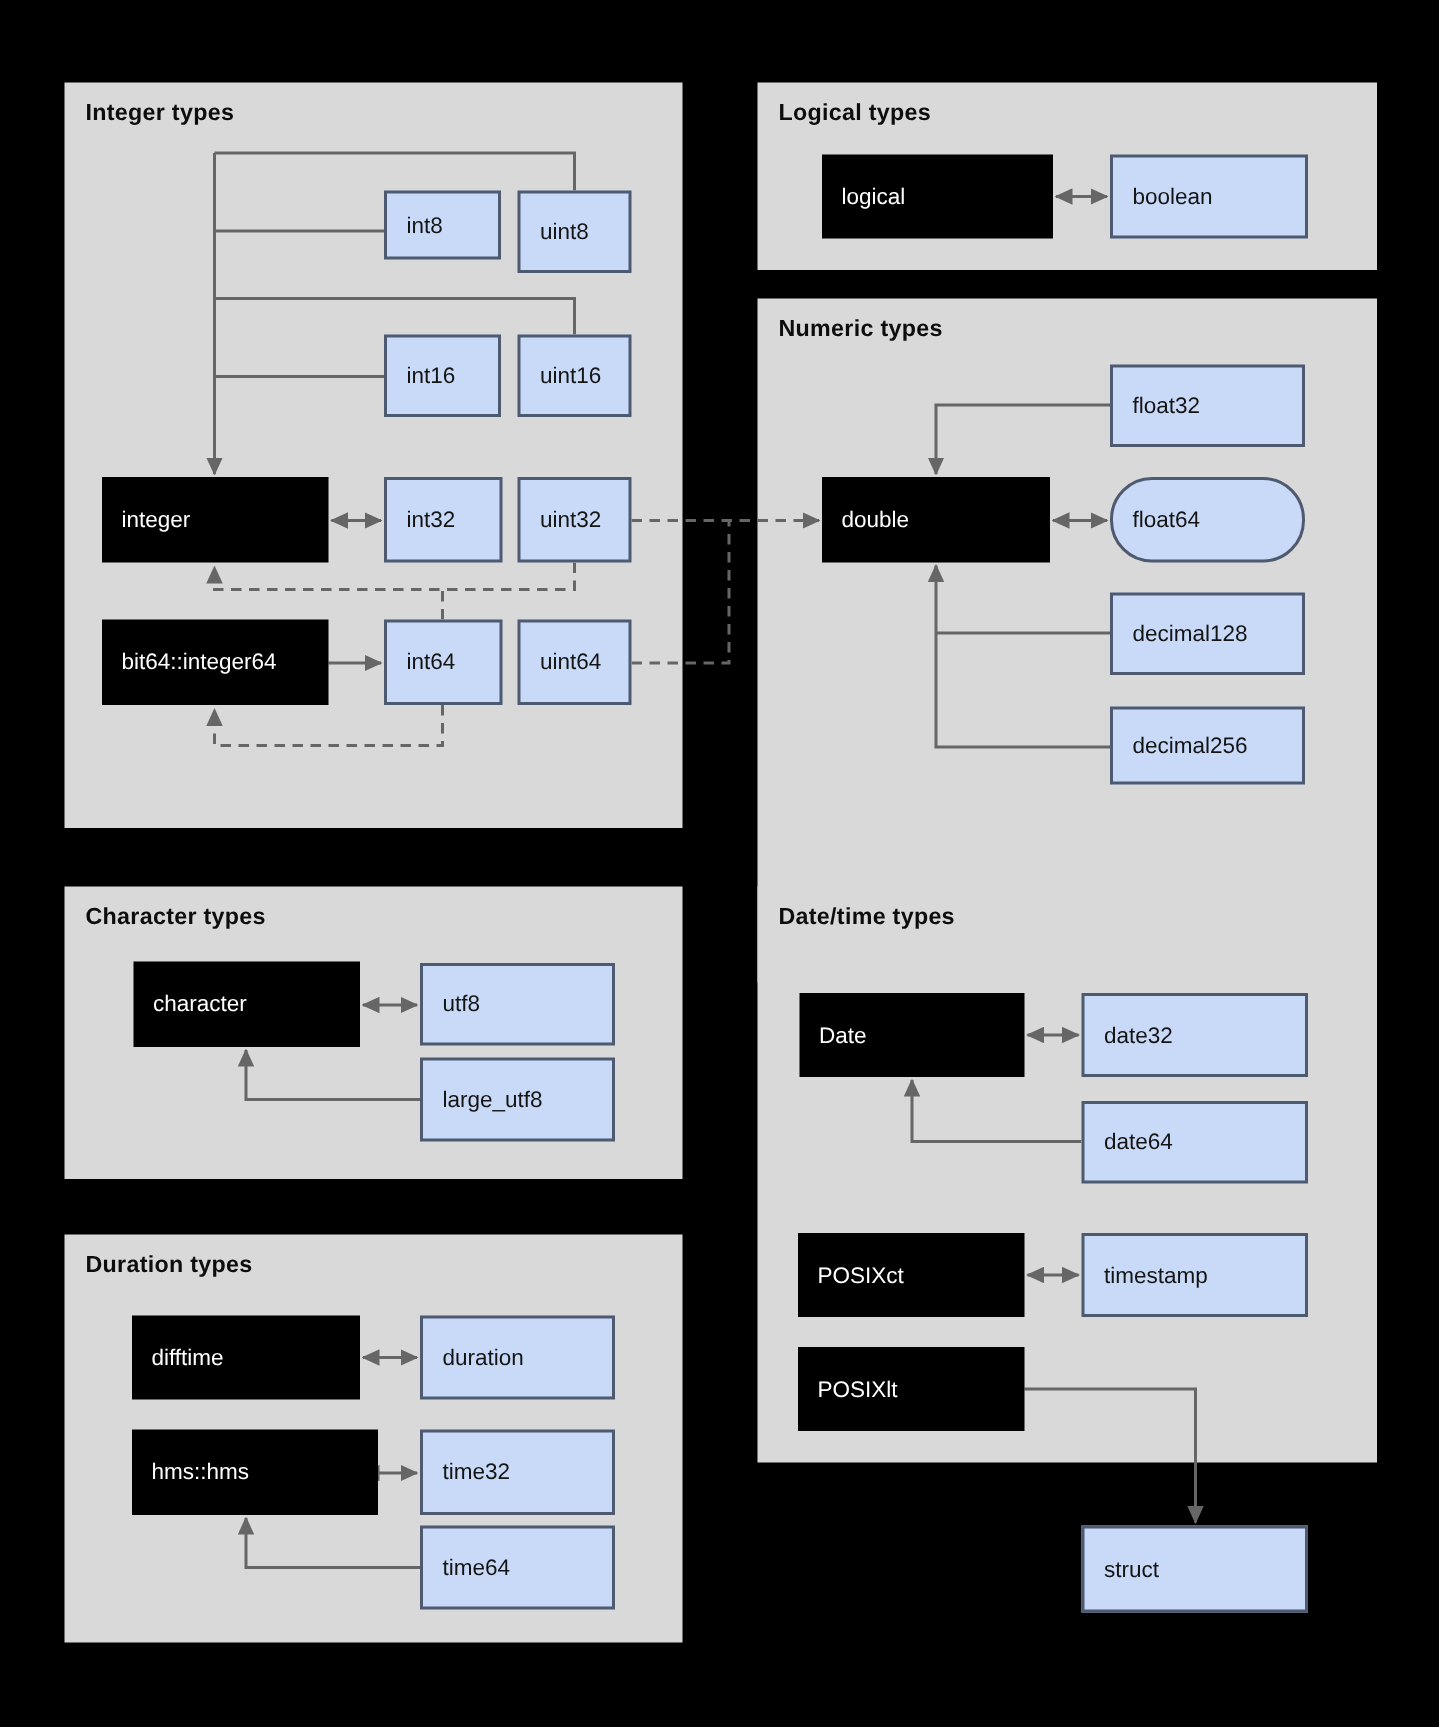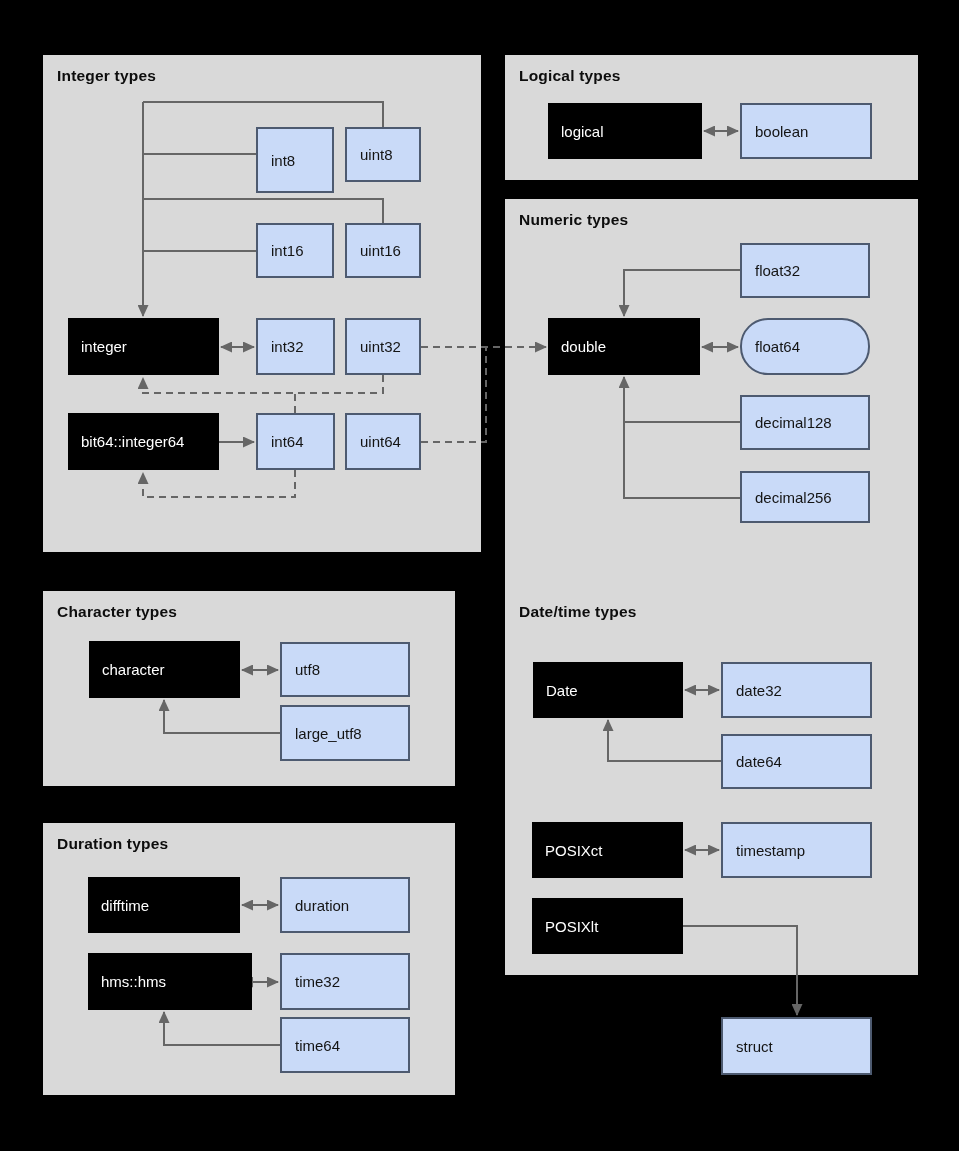--- a/index.html
+++ b/index.html
@@ -81,39 +81,39 @@
         <path d="M280 733 H164 V700" fill="none" stroke="#666666" stroke-width="2" marker-end="url(#arrowhead)"></path>
         <path d="M685 690 H719" fill="none" stroke="#666666" stroke-width="2" marker-end="url(#arrowhead)" marker-start="url(#arrowhead)"></path>
         <path d="M721 761 H608 V720" fill="none" stroke="#666666" stroke-width="2" marker-end="url(#arrowhead)"></path>
         <path d="M685 850 H719" fill="none" stroke="#666666" stroke-width="2" marker-end="url(#arrowhead)" marker-start="url(#arrowhead)"></path>
         <path d="M683 926 H797 V1015" fill="none" stroke="#666666" stroke-width="2" marker-end="url(#arrowhead)"></path>
         <path d="M242 905 H278" fill="none" stroke="#666666" stroke-width="2" marker-end="url(#arrowhead)" marker-start="url(#arrowhead)"></path>
         <path d="M242 982 H278" fill="none" stroke="#666666" stroke-width="2" marker-end="url(#arrowhead)" marker-start="url(#arrowhead)"></path>
         <path d="M280 1045 H164 V1012" fill="none" stroke="#666666" stroke-width="2" marker-end="url(#arrowhead)"></path>
       </g>
   </svg>
-<div class="panel" style="left: 43px; top: 55px; width: 412px; height: 497px; padding-left: 26px;">
+<div class="panel" style="left: 43px; top: 55px; width: 412px; height: 497px;">
       <div class="panel-title" style="color: rgb(13, 13, 13);">Integer types</div>
     </div>
     <div class="panel" style="left: 505px; top: 55px; width: 413px; height: 125px;">
       <div class="panel-title" style="color: rgb(13, 13, 13);">Logical types</div>
     </div>
     <div class="panel" style="left: 505px; top: 199px; width: 413px; height: 456px;">
       <div class="panel-title" style="color: rgb(13, 13, 13);">Numeric types</div>
     </div>
     <div class="panel" style="left: 43px; top: 591px; width: 412px; height: 195px;">
       <div class="panel-title" style="color: rgb(13, 13, 13);">Character types</div>
     </div>
     <div class="panel" style="left: 505px; top: 591px; width: 413px; height: 384px;">
       <div class="panel-title" style="color: rgb(13, 13, 13);">Date/time types</div>
     </div>
     <div class="panel" style="left: 43px; top: 823px; width: 412px; height: 272px;">
       <div class="panel-title" style="color: rgb(13, 13, 13);">Duration types</div>
     </div>
-    <div class="node arrow-type" style="left: 256px; top: 127px; width: 78px; height: 66px;">int8</div>
+    <div class="node arrow-type" style="left: 256px; top: 127px; width: 78px; height: 46px;">int8</div>
     <div class="node arrow-type" style="left: 345px; top: 127px; width: 76px; height: 55px;">uint8</div>
     <div class="node arrow-type" style="left: 256px; top: 223px; width: 78px; height: 55px;">int16</div>
     <div class="node arrow-type" style="left: 345px; top: 223px; width: 76px; height: 55px;">uint16</div>
     <div class="node r-type" style="left: 68px; top: 318px; width: 151px; height: 57px;">integer</div>
     <div class="node arrow-type" style="left: 256px; top: 318px; width: 79px; height: 57px;">int32</div>
     <div class="node arrow-type" style="left: 345px; top: 318px; width: 76px; height: 57px;">uint32</div>
     <div class="node r-type" style="left: 68px; top: 413px; width: 151px; height: 57px; text-align: center;">bit64::integer64</div>
     <div class="node arrow-type" style="left: 256px; top: 413px; width: 79px; height: 57px;">int64</div>
     <div class="node arrow-type" style="left: 345px; top: 413px; width: 76px; height: 57px;">uint64</div>
     <div class="node r-type" style="left: 548px; top: 103px; width: 154px; height: 56px;">logical</div>

